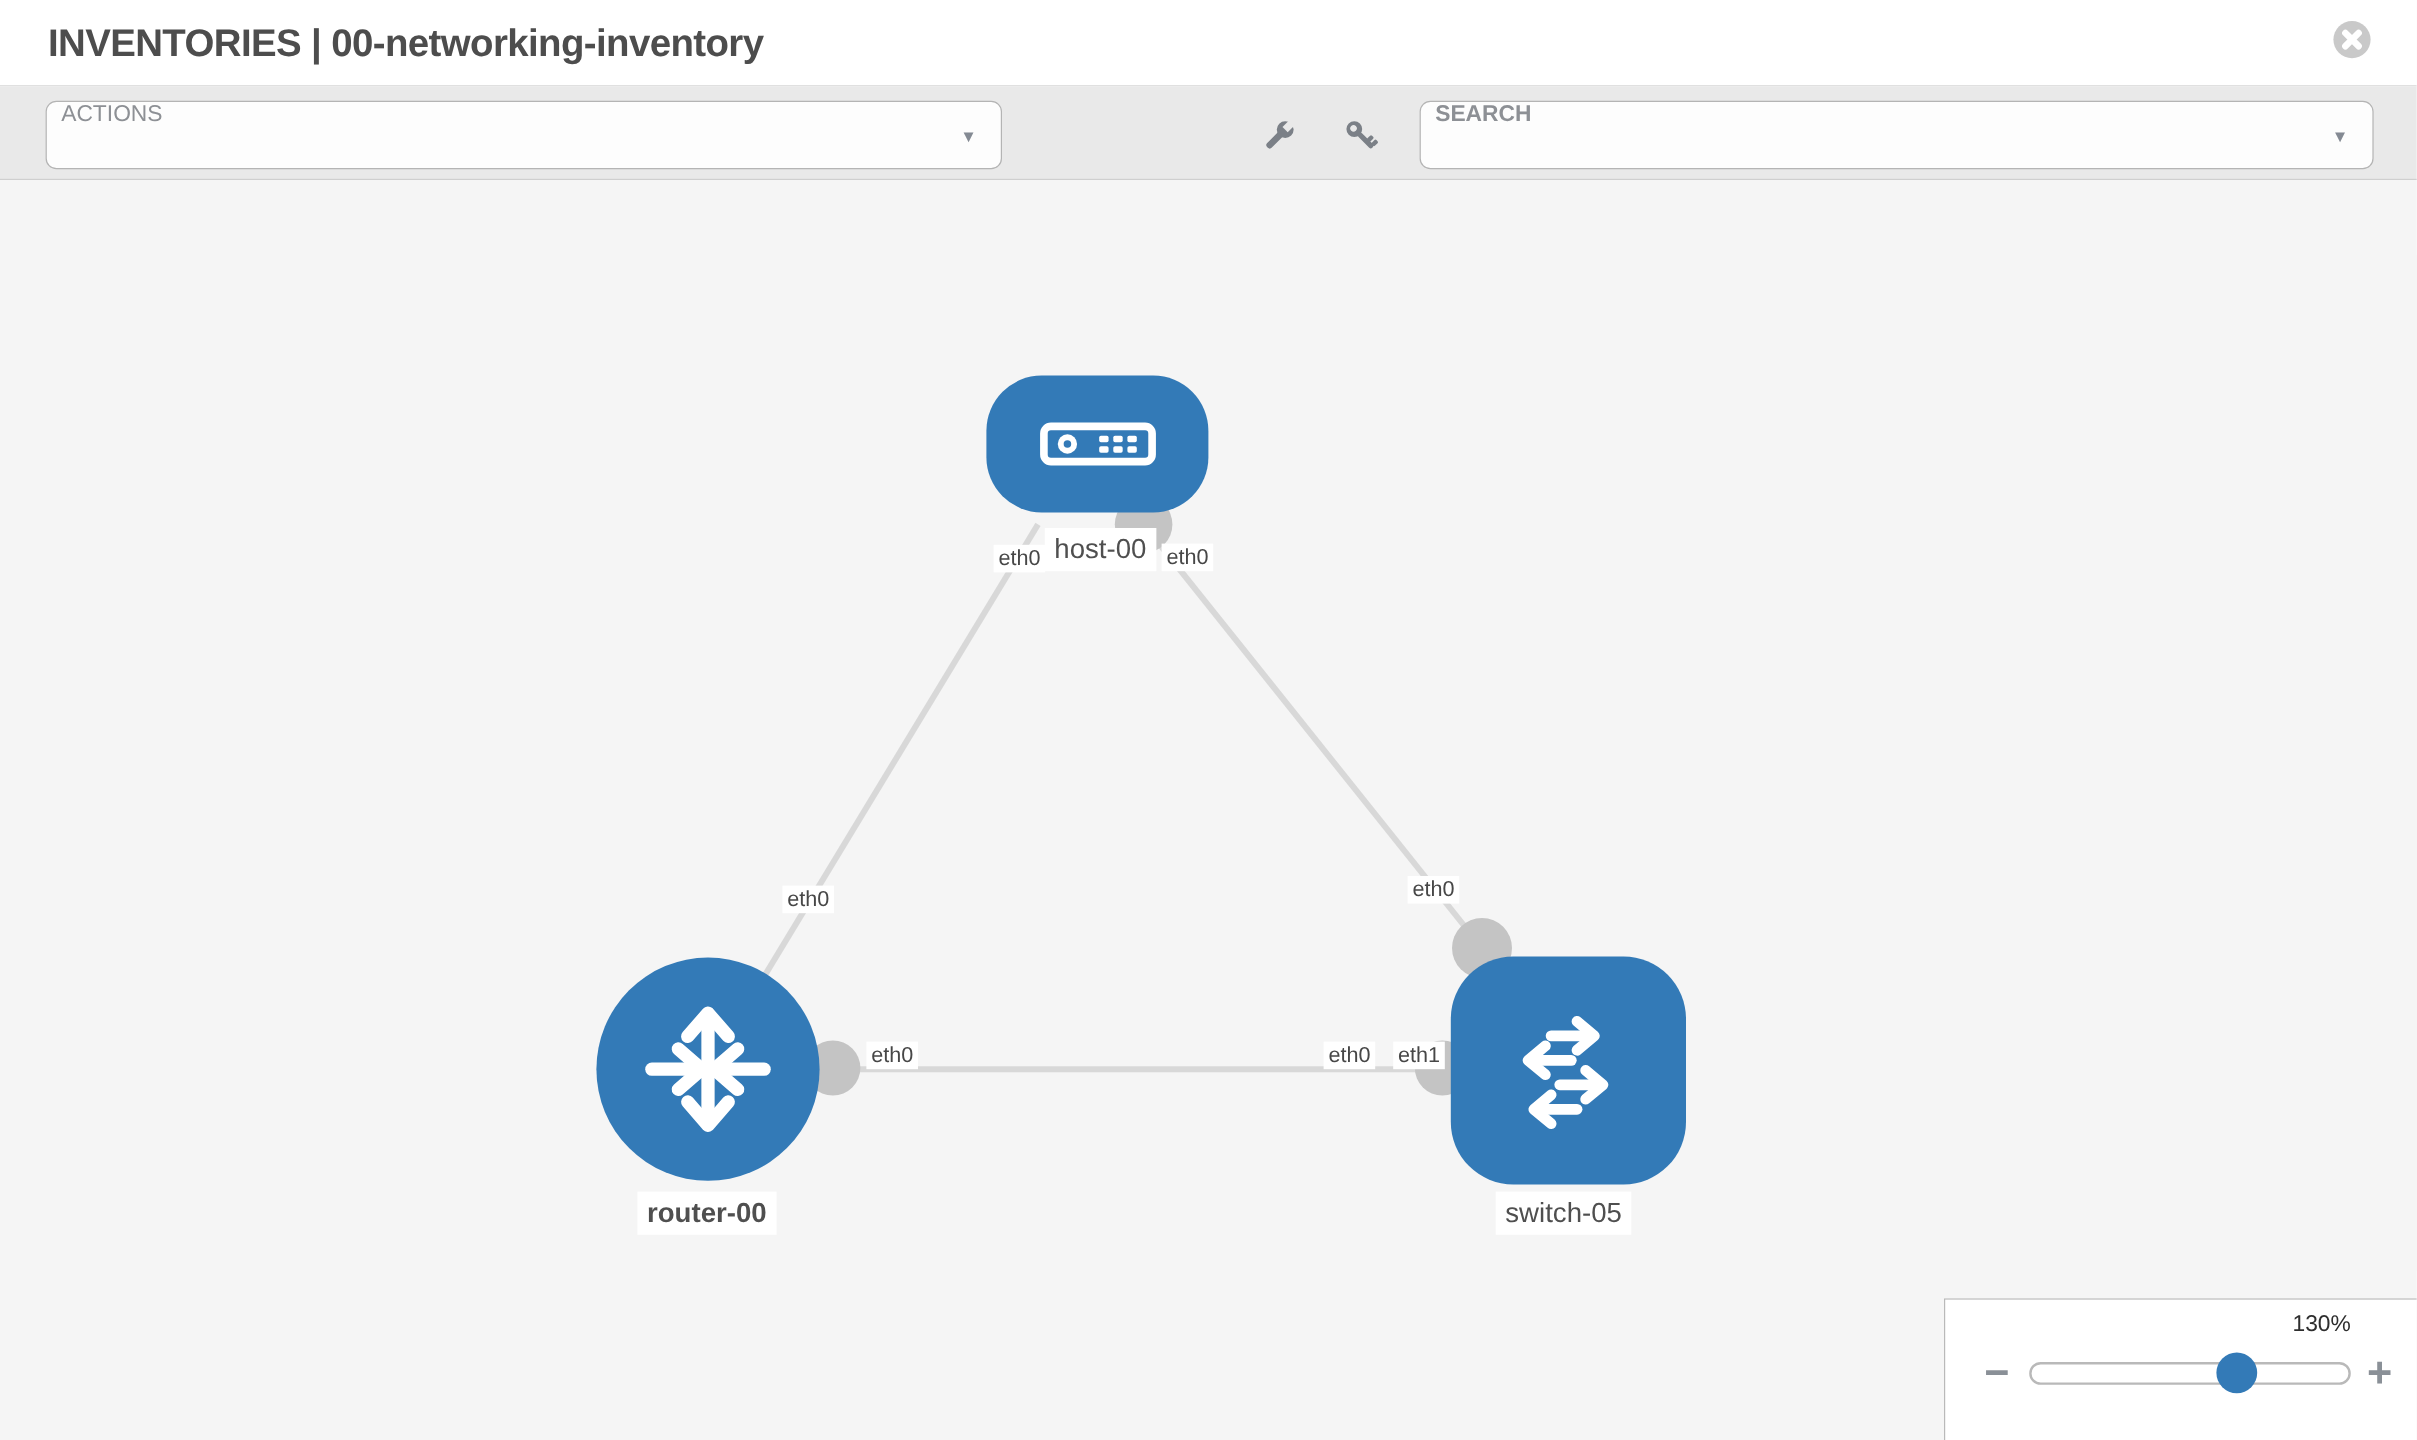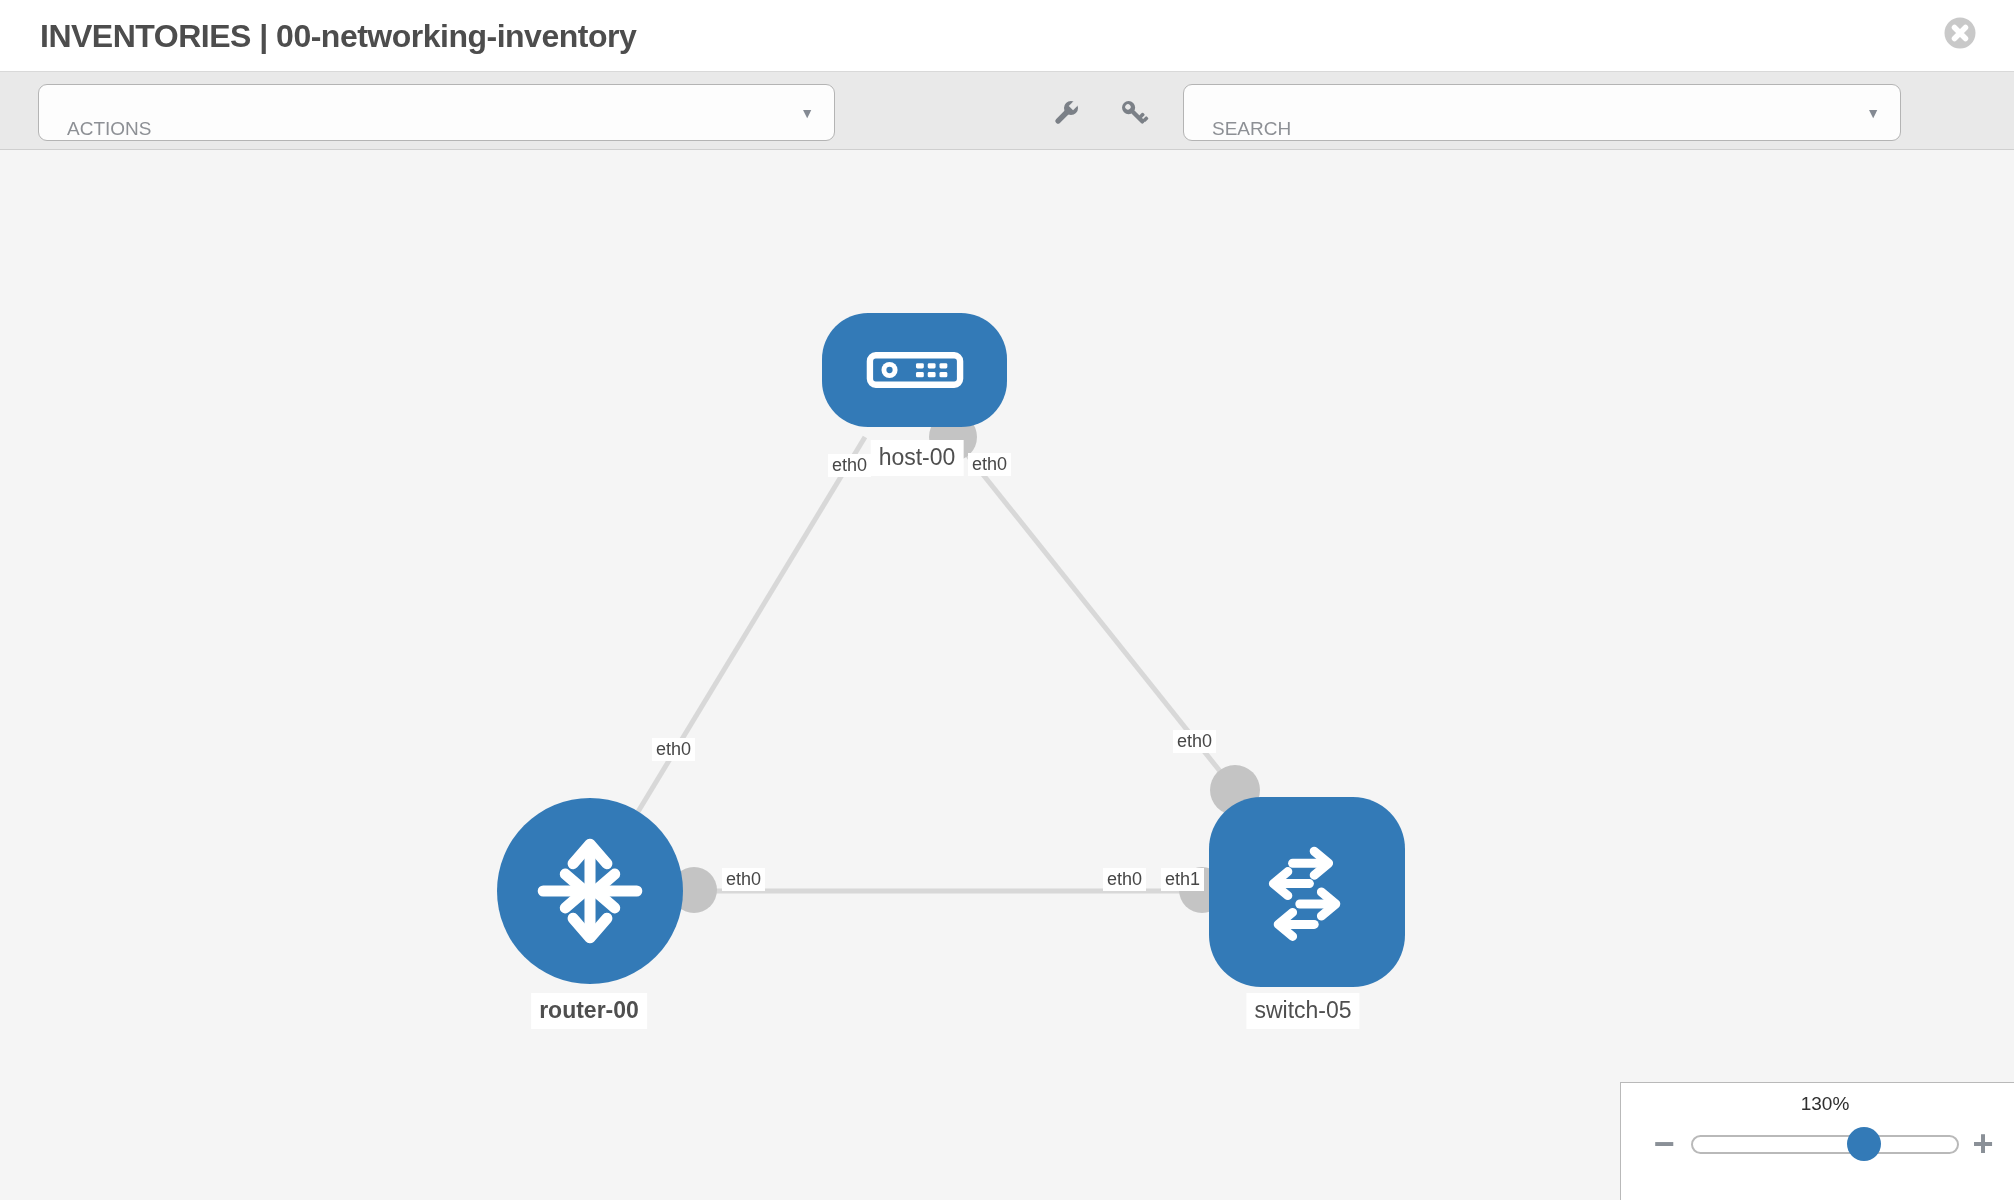--- a/index.html
+++ b/index.html
@@ -8,44 +8,44 @@
 
   
   .header{position:relative;height:71px;background:#ffffff;border-bottom:1px solid #d9d9d9;}
   .page-title{position:absolute;left:40px;top:50%;transform:translateY(-50%);
     font-size:32px;font-weight:bold;color:#4d4d4d;letter-spacing:-0.5px;white-space:nowrap;}
   .close-btn{position:absolute;left:1942px;top:16px;width:36px;height:36px;border:none;background:transparent;padding:0;cursor:pointer;}
 
   
   .toolbar{position:relative;height:77px;background:#e9e9e9;border-bottom:1px solid #cfcfcf;}
   .select-box{position:absolute;top:12px;height:57px;background:#fdfdfd;border:1px solid #b4b4b4;border-radius:9px;
-    box-sizing:border-box;display:flex;align-items:flex-end;padding:0 28px;font-size:19px;color:#8d9095;cursor:pointer;}
+    box-sizing:border-box;display:flex;align-items:flex-start;padding:0 12px;font-size:19px;color:#8d9095;cursor:pointer;}
   .select-box .caret{position:absolute;right:20px;top:50%;transform:translateY(-50%);font-size:14px;color:#848a93;}
   .actions-box{left:38px;width:797px;}
-  .search-box{left:1183px;width:718px;}
+  .search-box{left:1183px;width:795px;font-weight:bold;}
   .icon-btn{position:absolute;top:25px;width:34px;height:34px;border:none;background:transparent;padding:0;cursor:pointer;}
   .wrench-btn{left:1048px;}
   .key-btn{left:1118px;}
 
   
   .canvas{position:relative;height:1050px;background:#f5f5f5;overflow:hidden;}
   .links-svg{position:absolute;left:0;top:0;}
   .node{position:absolute;background:#337ab7;display:flex;align-items:center;justify-content:center;cursor:pointer;}
   .node-host{left:822px;top:163px;width:185px;height:114px;border-radius:46px;}
   .node-router{left:497px;top:648px;width:186px;height:186px;border-radius:50%;}
   .node-switch{left:1209px;top:647px;width:196px;height:190px;border-radius:52px;}
   .node-label{position:absolute;transform:translateX(-50%);background:#ffffff;color:#4f4f4f;
     font-size:23px;line-height:1.3;padding:3px 8px;white-space:nowrap;}
   .iface-label{position:absolute;background:#ffffff;color:#474747;font-size:18px;line-height:21px;
     padding:1px 4px;white-space:nowrap;}
 
   
   .zoom-panel{position:absolute;left:1620px;top:932px;width:420px;height:290px;background:#ffffff;
     border:1px solid #b9b9b9;box-sizing:border-box;}
-  .zoom-level{position:absolute;left:70px;top:10px;width:268px;text-align:center;font-size:19px;color:#2e2e2e;}
+  .zoom-level{position:absolute;left:70px;top:10px;width:268px;text-align:right;font-size:19px;color:#2e2e2e;}
   .zoom-btn{position:absolute;width:44px;height:44px;border:none;background:transparent;padding:0;cursor:pointer;
     font-size:36px;font-weight:bold;color:#8a9097;line-height:40px;text-align:center;}
   .zoom-out-btn{left:21px;top:39px;}
   .zoom-in-btn{left:340px;top:39px;}
   .zoom-track{position:absolute;left:70px;top:52px;width:268px;height:19px;background:#ffffff;
     border:2px solid #b9b9b9;border-radius:12px;box-sizing:border-box;cursor:pointer;}
   .zoom-thumb{position:absolute;left:226px;top:44px;width:34px;height:34px;border-radius:50%;background:#337ab7;cursor:grab;}
 </style>
 </head>
 <body>

